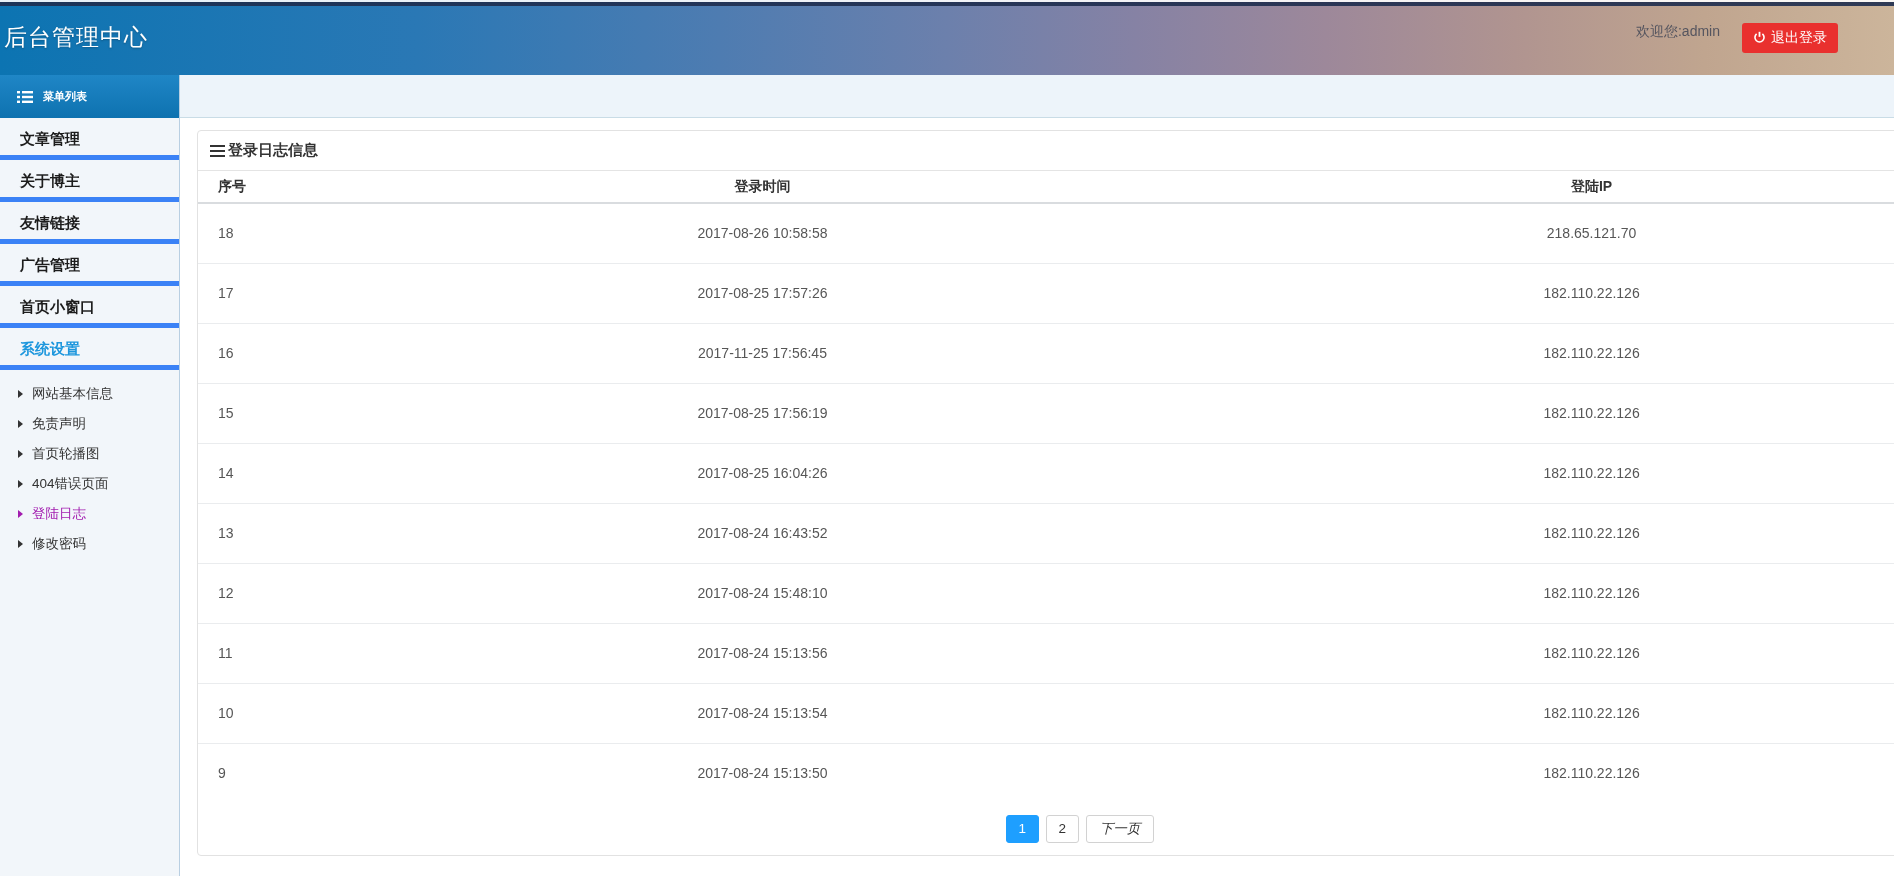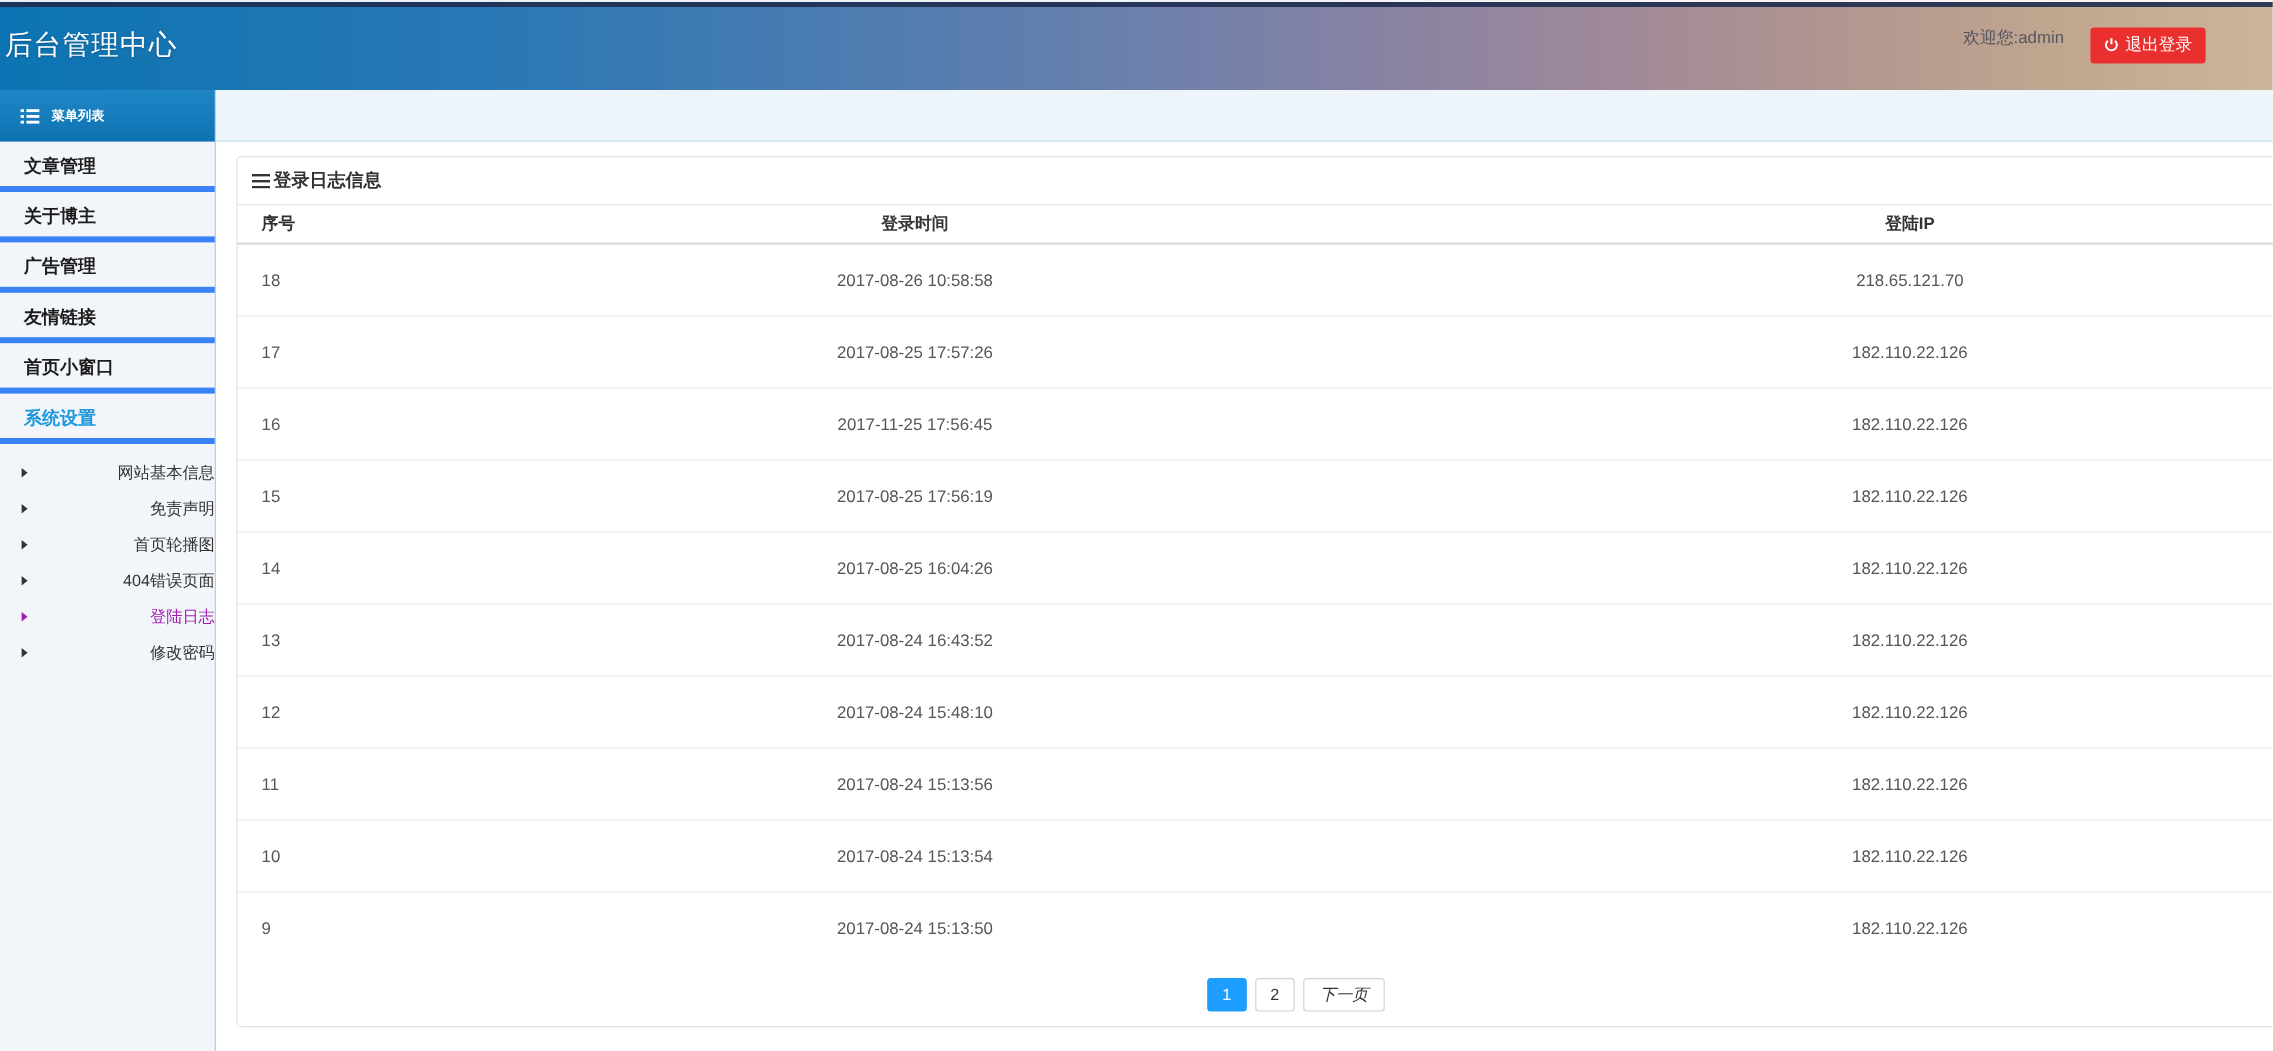--- a/index.html
+++ b/index.html
@@ -25,21 +25,21 @@
   
   .main { display:flex; height:801px; }
   .sidebar { width:180px; flex:0 0 180px; background:#f2f6fa; border-right:1px solid #b9cfe2; }
   .sidebar-header { height:43px; display:flex; align-items:center; gap:10px; padding-left:17px;
     background:linear-gradient(#1f86c6,#0e72b0); color:#fff; font-size:11px; font-weight:bold; }
   .menu-item { height:42px; line-height:42px; padding-left:20px; font-size:15px; font-weight:bold;
     color:#1c1c1c; border-bottom:5px solid #3b82f6; cursor:pointer; }
   .menu-item.active { color:#1e97dd; }
   .submenu { padding-top:9px; }
   .submenu-item { height:30px; display:flex; align-items:center; padding-left:18px;
-    font-size:13.5px; color:#333; cursor:pointer;justify-content:space-between; }
+    font-size:13.5px; color:#333; cursor:pointer; }
   .submenu-item.active { color:#a21caf; }
   .arrow { width:0; height:0; border-top:4px solid transparent; border-bottom:4px solid transparent;
     border-left:5px solid currentColor; display:inline-block; margin-right:9px; flex:0 0 auto; }
 
   .content { flex:1 1 auto; background:#fff; overflow:hidden; }
   .content-strip { height:43px; background:#edf4fa; border-bottom:1px solid #c9dce6; }
 
   
   .panel { margin:12px 0 0 17px; width:1766px; background:#fff; border:1px solid #e2e2e2;
     border-radius:4px; }
@@ -105,25 +105,25 @@
 
         <div class="menu-item">
           <span>文章管理</span>
         </div>
 
         <div class="menu-item">
           <span>关于博主</span>
         </div>
 
         <div class="menu-item">
+          <span>友情链接</span>
+        </div>
+
+        <div class="menu-item">
           <span>广告管理</span>
-        </div>
-
-        <div class="menu-item">
-          <span>友情链接</span>
         </div>
 
         <div class="menu-item">
           <span>首页小窗口</span>
         </div>
 
         <div class="menu-item active">
           <span>系统设置</span>
         </div>
       </div>

